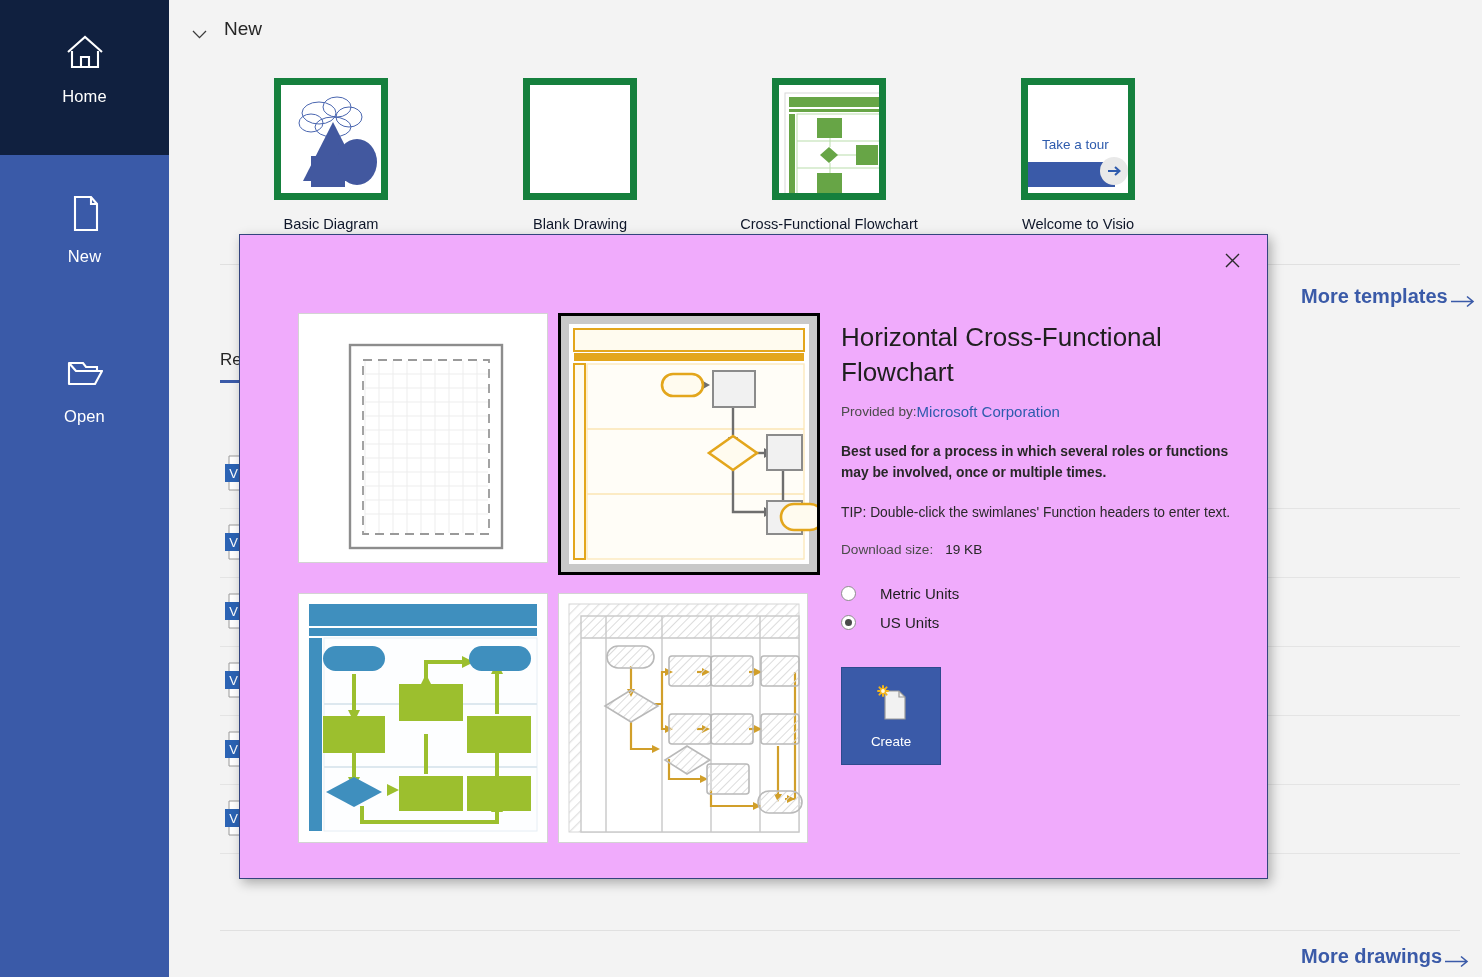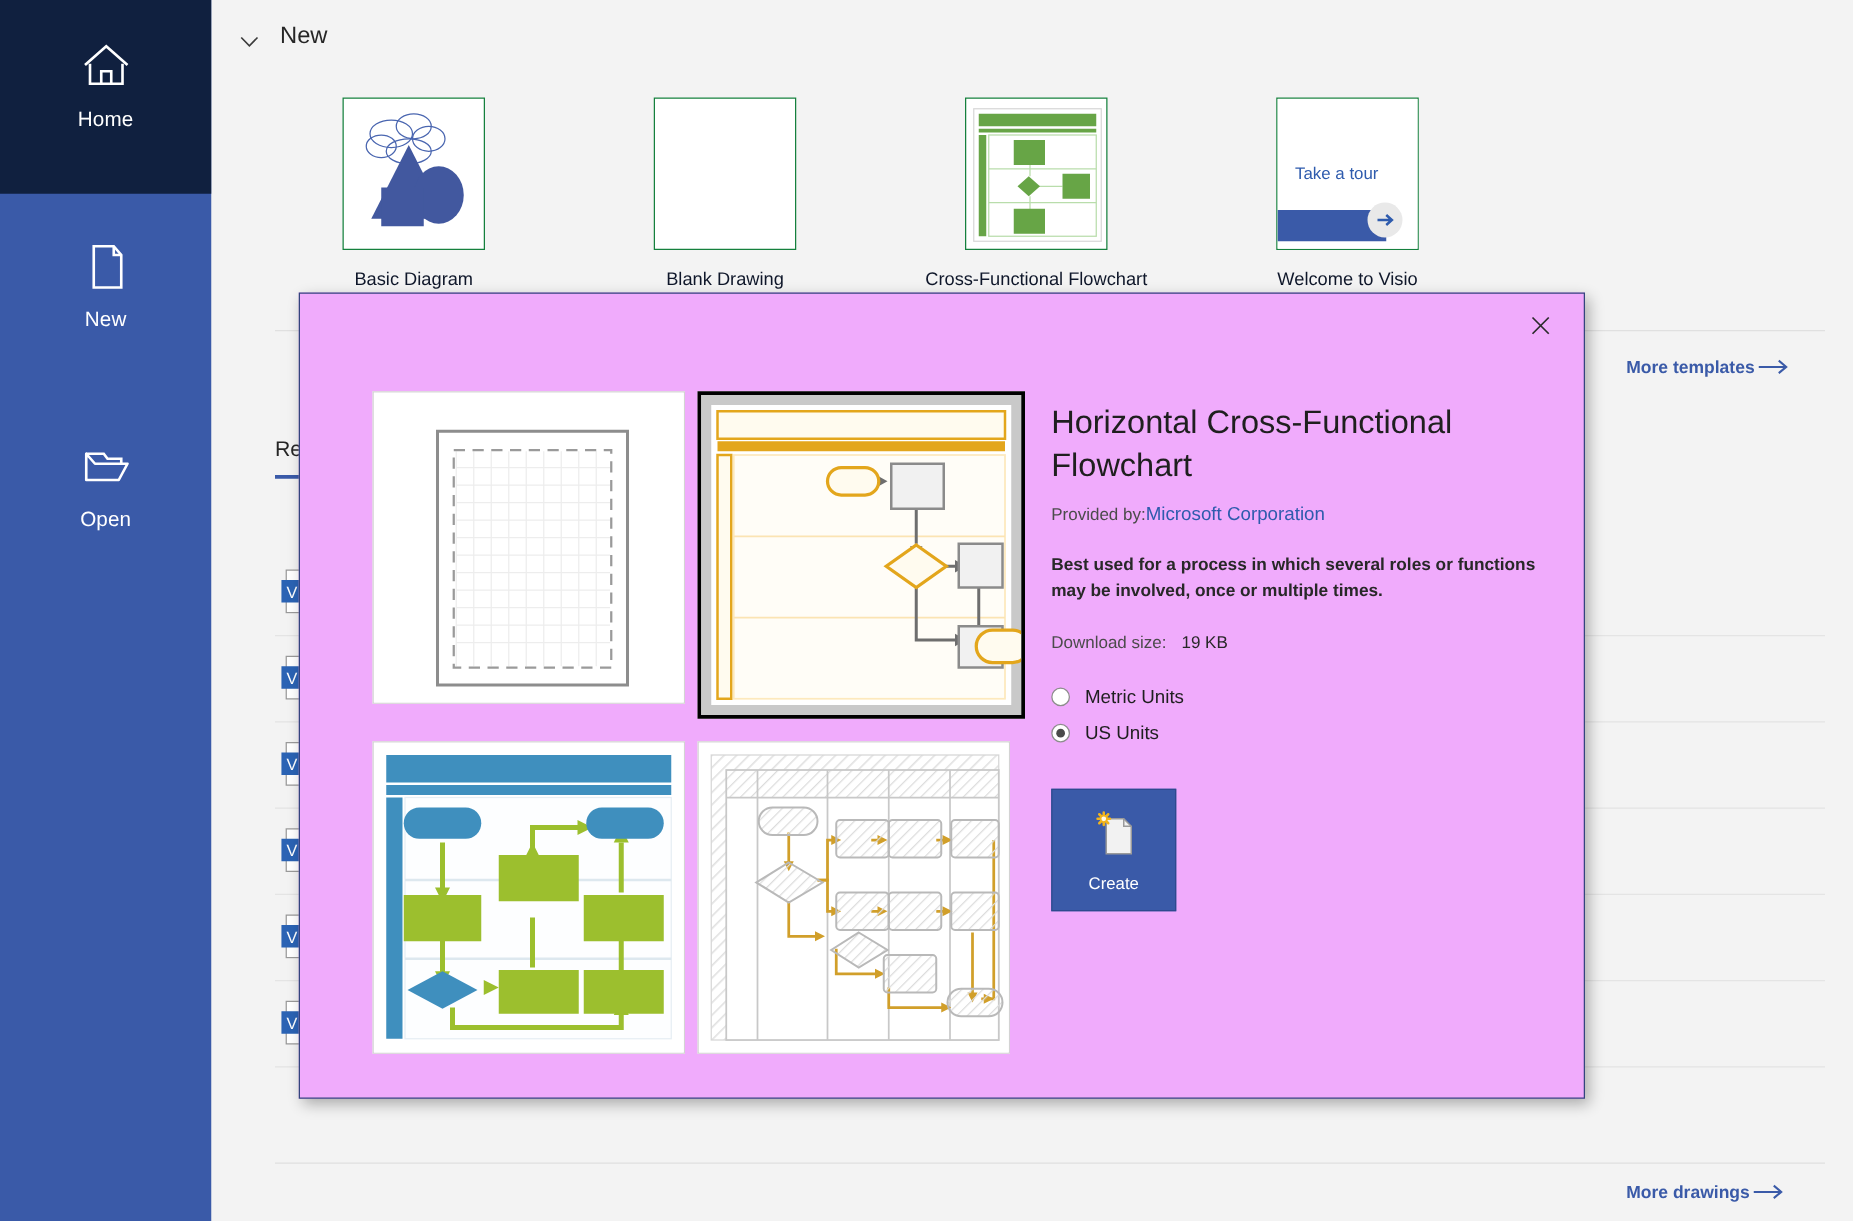--- a/index.html
+++ b/index.html
@@ -21,26 +21,26 @@
 
   
   .new-header { position: absolute; left: 192px; top: 18px; display: flex; align-items: center; gap: 17px; cursor: pointer; }
   .chev { width: 15px; height: 9px; }
   .new-header .t { font-size: 19px; color: #262626; }
 
   
   .tpl-row { position: absolute; left: 169px; top: 78px; width: 1313px; height: 160px; }
   .tpl { position: absolute; width: 220px; text-align: center; cursor: pointer; }
   .tpl .thumb { width: 114px; height: 122px; margin: 0 auto; background: #fff;
-                border: 1px solid #15803d; position: relative; overflow: hidden; }
+                border: 7px solid #15803d; position: relative; overflow: hidden; }
   .tpl .cap { margin-top: 16px; font-size: 14.6px; color: #0f172a; white-space: nowrap; }
 
   
   .rule { position: absolute; background: #e0e0e0; height: 1px; }
-  .link { position: absolute; color: #3a5aa8; font-size: 14px; font-weight: bold;
+  .link { position: absolute; color: #3a5aa8; font-size: 20px; font-weight: bold;
           display: flex; align-items: center; gap: 2px; cursor: pointer; }
   .arrw { width: 25px; height: 13px; }
 
   
   .recent-tab { position: absolute; left: 220px; top: 350px; font-size: 17px; color: #262626; cursor: pointer; }
   .recent-ul { position: absolute; left: 220px; top: 380px; width: 38px; height: 3px; background: #3a5aa8; }
 
   
   .frow { position: absolute; left: 220px; width: 1240px; height: 68px; cursor: pointer; }
   .frow .sep { position: absolute; left: 0; bottom: 0; width: 1240px; height: 1px; background: #e4e4e4; }
@@ -63,21 +63,21 @@
 
   .detail { position: absolute; left: 601px; top: 85px; width: 400px; }
   .d-title { font-size: 26px; color: #1f1f1f; line-height: 1.35; font-weight: normal; }
   .d-prov { margin-top: 13px; font-size: 13.6px; color: #4b4b4b; display: flex; align-items: center; }
   .d-prov .co { color: #2e5bad; font-size: 15px; }
   .d-desc { margin-top: 22px; font-size: 13.8px; color: #282828; line-height: 1.52; font-weight: bold; }
   .d-tip { margin-top: 21px; font-size: 13.8px; color: #282828; }
   .d-size { margin-top: 22px; font-size: 13.6px; color: #4b4b4b; display: flex; gap: 12px; }
   .d-size .v { color: #282828; }
   .radios { margin-top: 22px; }
-  .radio { display: flex; align-items: center; gap: 12px; height: 29px; cursor: pointer; }
+  .radio { display: flex; align-items: center; gap: 24px; height: 29px; cursor: pointer; }
   .radio .dot { width: 15px; height: 15px; border-radius: 50%; border: 1px solid #8d8d8d;
                 background: #fff; position: relative; flex: none; }
   .radio.on .dot::after { content: ""; position: absolute; left: 3px; top: 3px;
                           width: 7px; height: 7px; border-radius: 50%; background: #4a4a4a; }
   .radio .rl { font-size: 15px; color: #1f1f1f; }
   .create-btn { margin-top: 30px; width: 100px; height: 98px; background: #3a5aa8;
                 border: 1px solid #2e4a8e; display: flex; flex-direction: column;
                 align-items: center; justify-content: center; cursor: pointer; }
   .create-btn .cl { color: #fff; font-size: 13.4px; margin-top: 7px; }
 </style>
@@ -501,20 +501,21 @@
 
     <div class="detail">
       <div class="d-title">Horizontal Cross-Functional Flowchart</div>
 
       <div class="d-prov">
         <span>Provided by:</span>
         <span class="co">Microsoft Corporation</span>
       </div>
 
       <div class="d-desc">Best used for a process in which several roles or functions may be involved, once or multiple times.</div>
+      <div class="d-tip">TIP: Double-click the swimlanes' Function headers to enter text.</div>
 
       <div class="d-size">
         <span>Download size:</span>
         <span class="v">19 KB</span>
       </div>
 
       <div class="radios">
         <label class="radio">
           <span class="dot"></span>
           <span class="rl">Metric Units</span>

